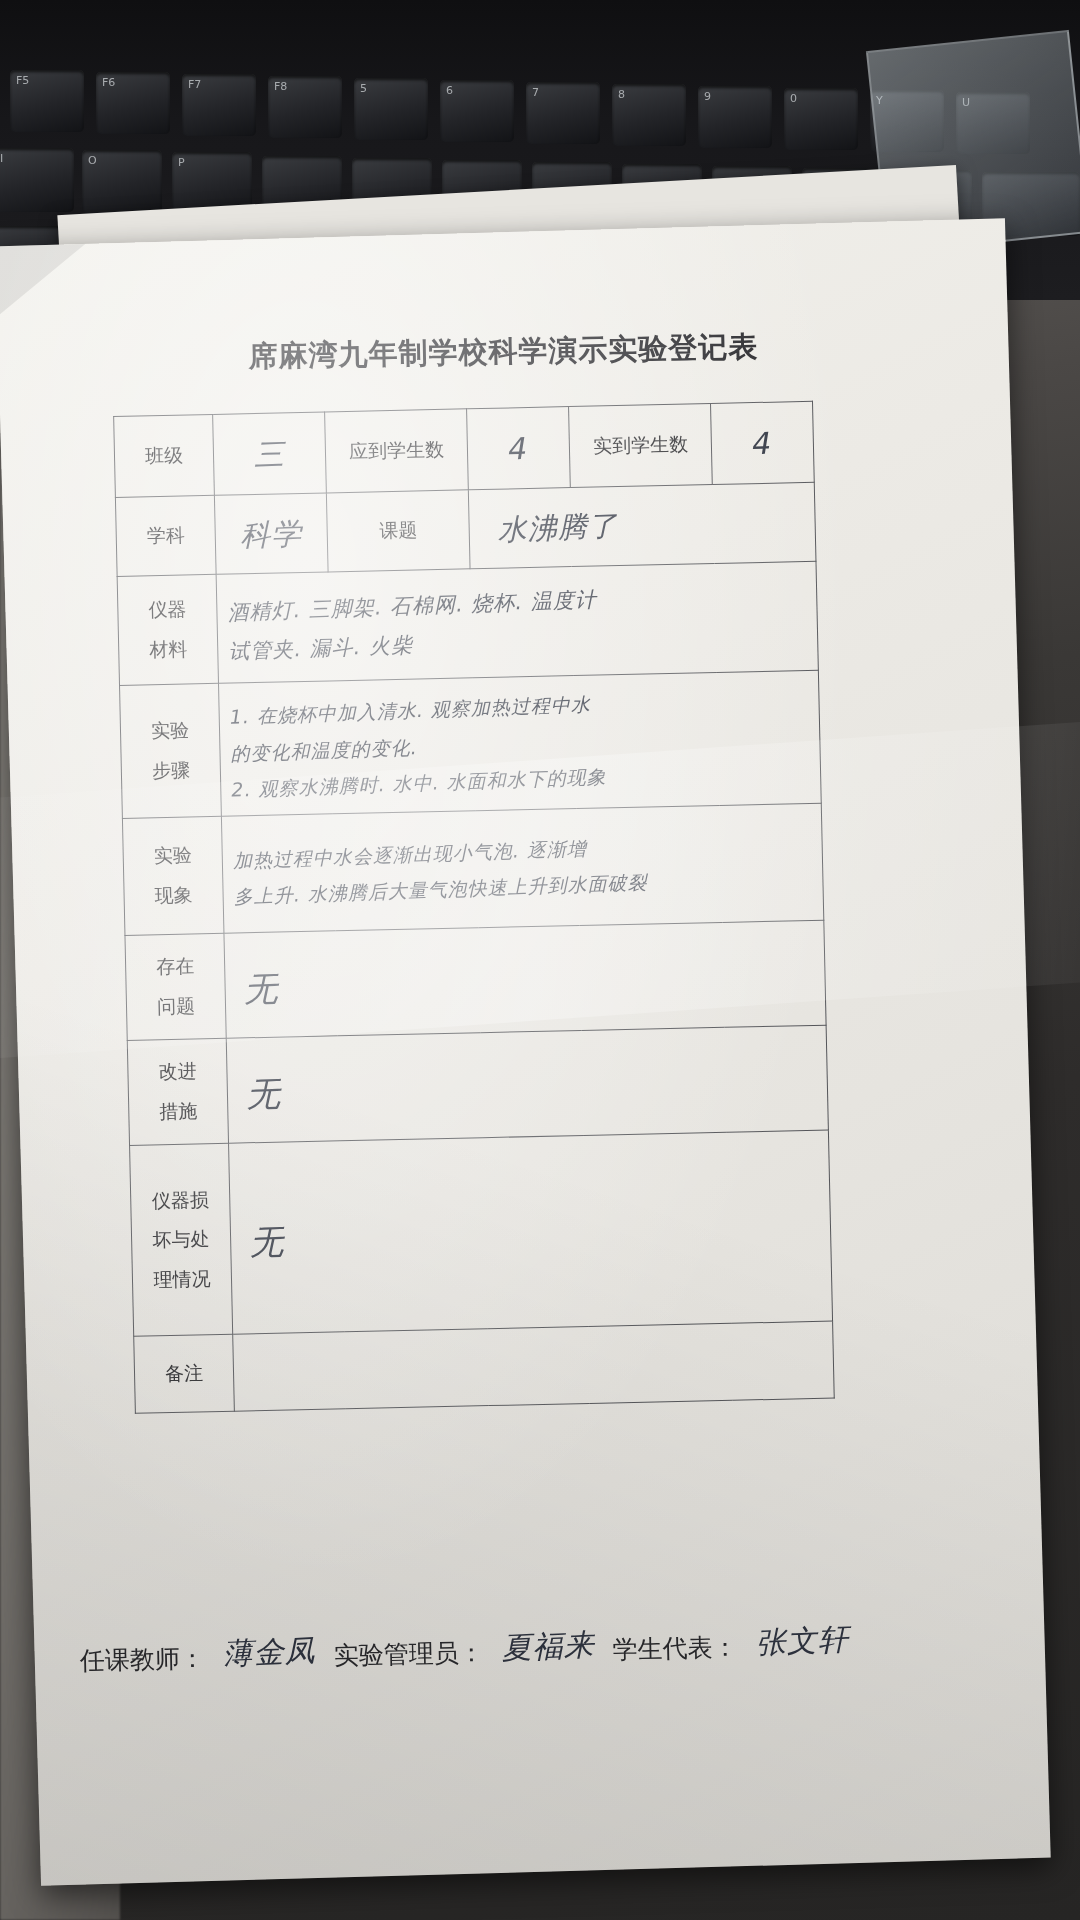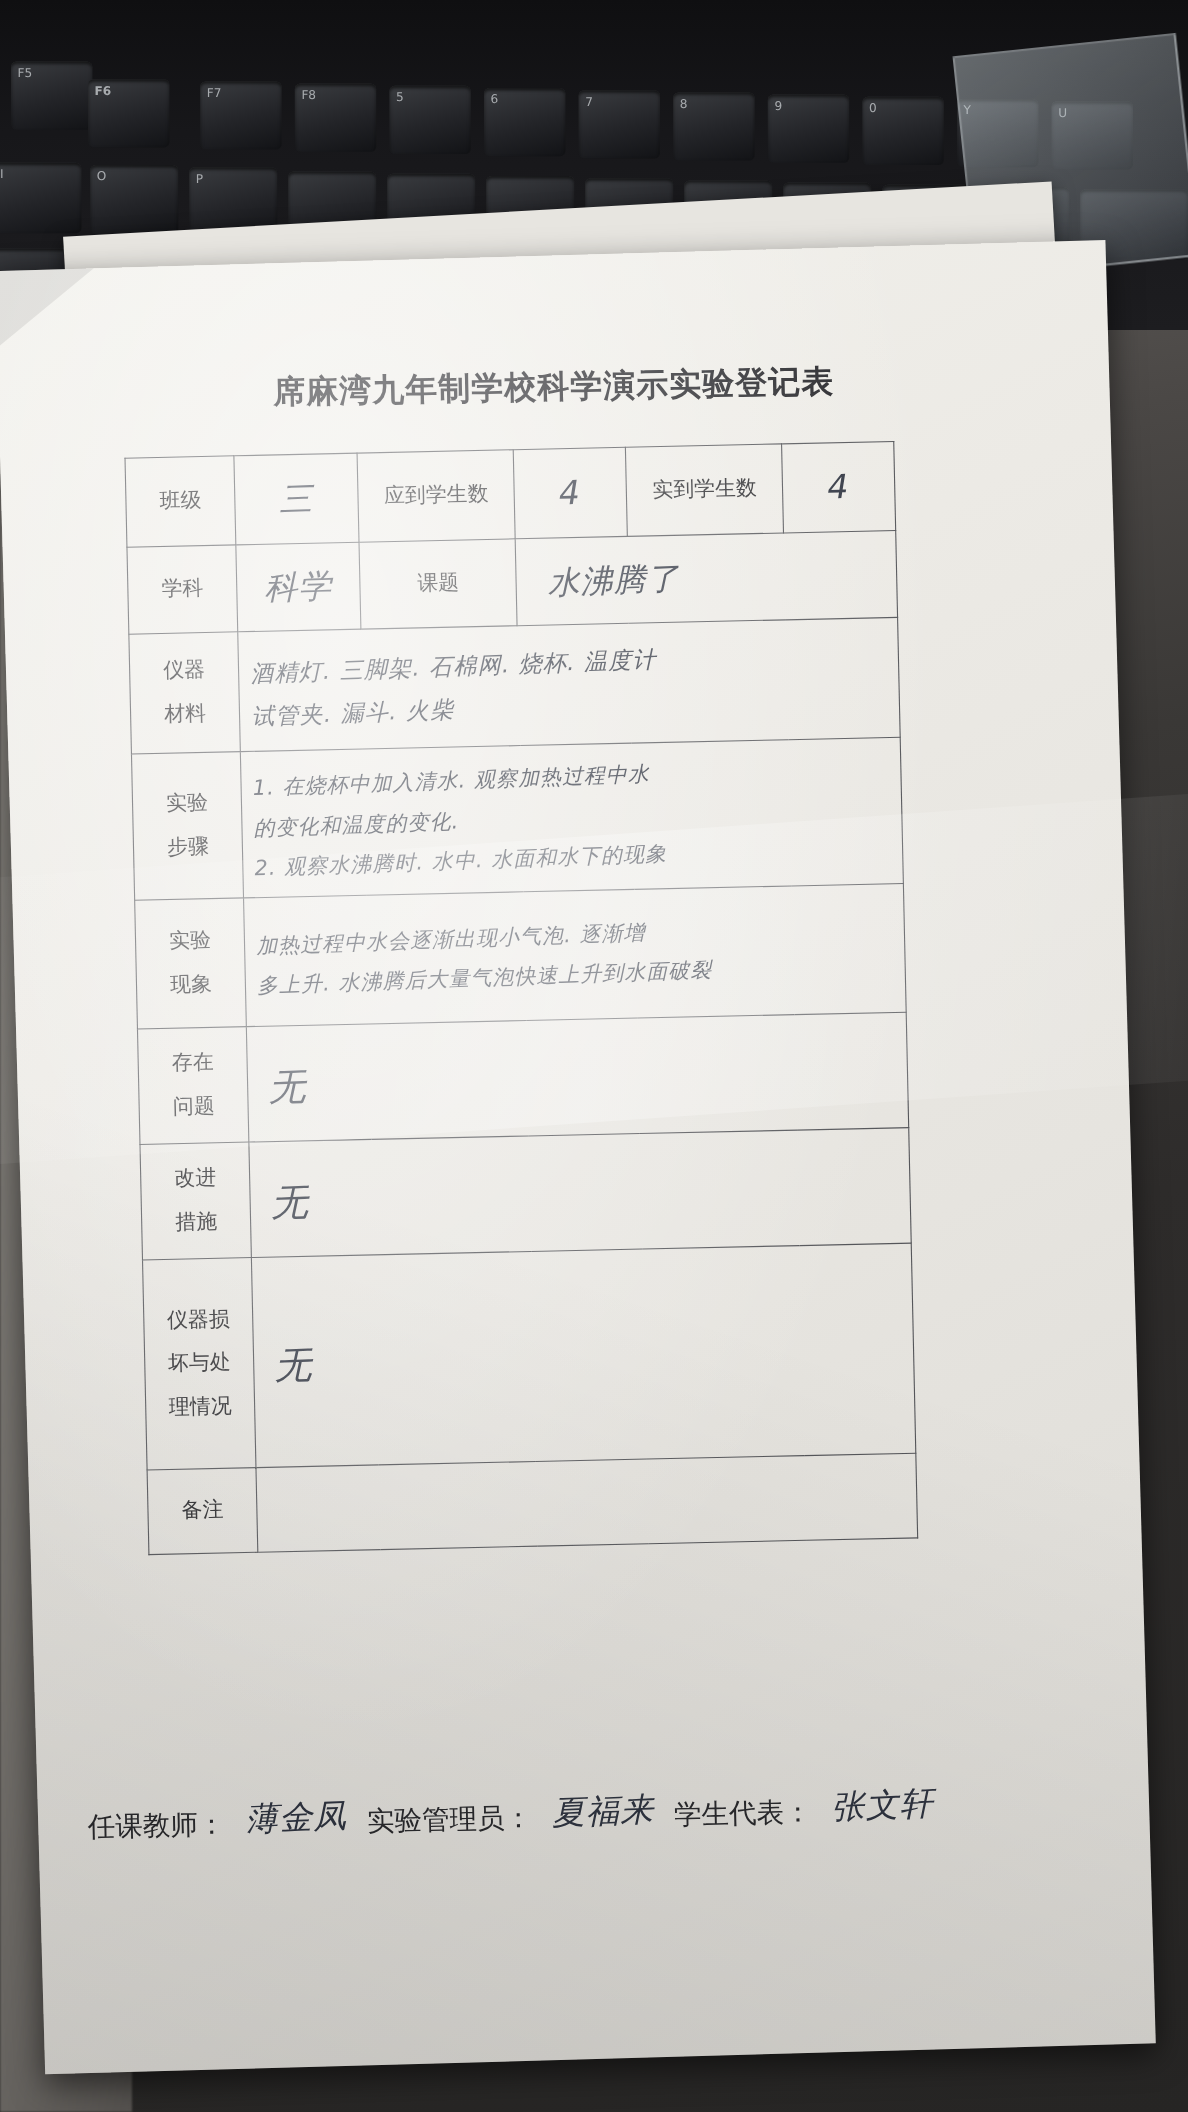--- a/index.html
+++ b/index.html
@@ -135,24 +135,24 @@
 </style>
 </head>
 <body>
 
 <div id="photo">
 
   <div class="desk"></div>
   <div class="desk-left"></div>
 
   <div class="kb">
-    <div class="kbkey" style="left:10px;top:56px;width:74px;height:62px;">
+    <div class="kbkey" style="left:10px;top:70px;width:74px;height:62px;">
         <span>F5</span>
       </div>
-    <div class="kbkey" style="left:80px;top:72px;width:74px;height:62px;font-weight:bold;">
+    <div class="kbkey" style="left:96px;top:72px;width:74px;height:62px;">
         <span>F6</span>
       </div>
     <div class="kbkey" style="left:182px;top:74px;width:74px;height:62px;">
         <span>F7</span>
       </div>
     <div class="kbkey" style="left:268px;top:76px;width:74px;height:62px;">
         <span>F8</span>
       </div>
     <div class="kbkey" style="left:354px;top:78px;width:74px;height:62px;">
         <span>5</span>

